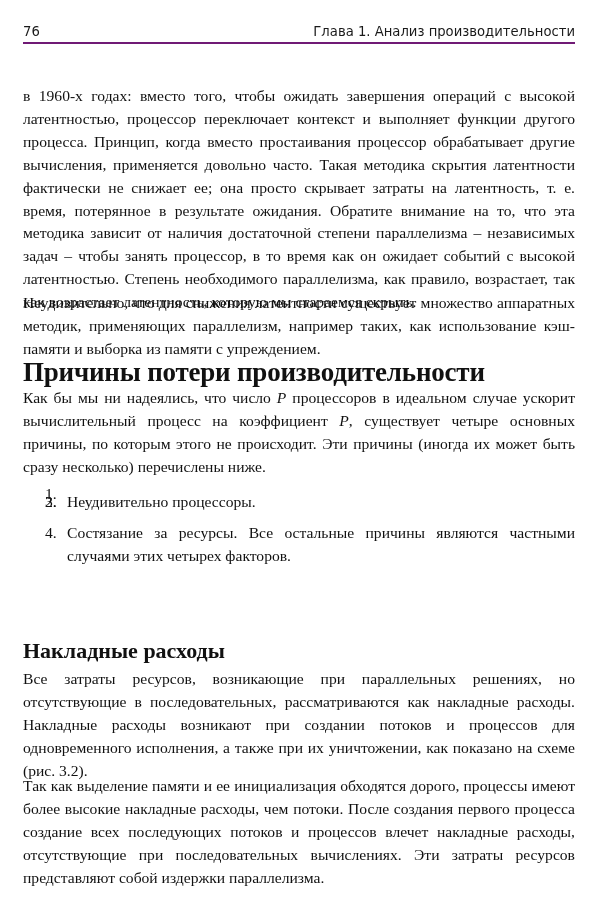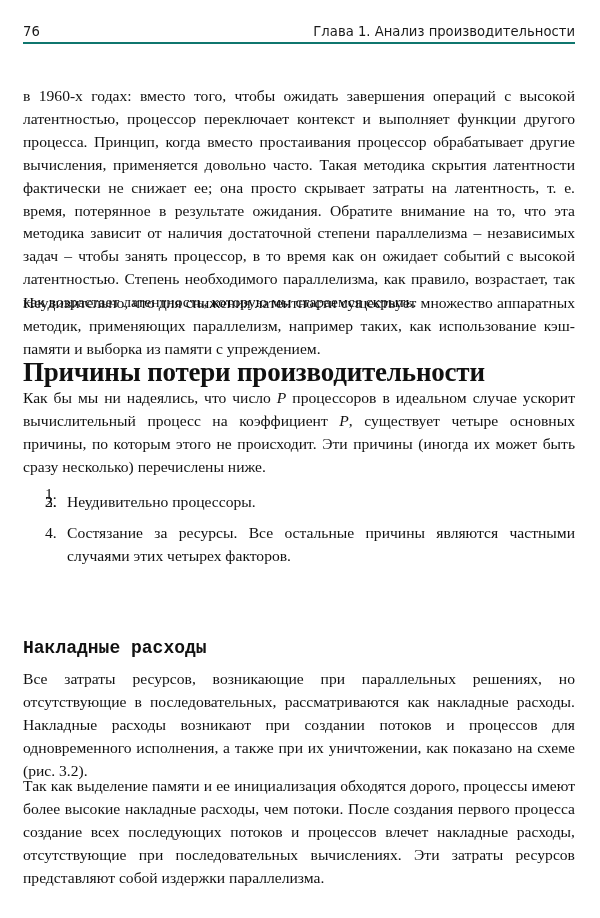--- a/index.html
+++ b/index.html
@@ -1,41 +1,41 @@
 <!DOCTYPE html>
 <html><head>
   <meta charset="utf-8">
   <style>
     html, body { margin: 0; padding: 0; background: #ffffff; }
     body { width: 600px; height: 918px; position: relative; overflow: hidden; color: #111; }
     .page { position: absolute; left: 23px; top: 0; width: 552px; }
     .running-head {
       position: absolute; top: 22px; left: 0; width: 552px; height: 20px;
       font-family: "DejaVu Sans", sans-serif; font-size: 13.2px; color: #1a1a1a;
-      border-bottom: 2px solid #0f766e;
+      border-bottom: 2px solid #701a75;
     }
     .running-head .pno { position: absolute; left: 0; top: 2px; }
     .running-head .chap { position: absolute; right: 0; top: 2px; }
     .body-text {
       font-family: "Liberation Serif", serif; font-size: 15.6px; line-height: 22.9px;
       text-align: justify; margin: 0; hyphens: manual;
     }
     .p1 { position: absolute; top: 60px; left: 0; width: 552px; margin-top: 25px; }
     .p2 { position: absolute; top: 292px; left: 0; width: 552px; }
     .h1 {
       position: absolute; top: 357px; left: 0; width: 552px; 
       font-family: "Liberation Serif", serif; font-weight: bold; font-size: 27px; margin: 0; letter-spacing: -0.2px;
     }
     .p3 { position: absolute; top: 387px; left: 0; width: 552px; }
     .list { position: absolute; top: 483px; left: 0; width: 552px; margin: 0; padding: 0; list-style: none; }
     .list li { position: relative; padding-left: 44px; margin-bottom: 8px; }
     .list li .num { position: absolute; left: 22px; top: 0; }
     .h2 {
       position: absolute; top: 638px; left: 0; width: 552px;
-      font-family: Liberation Mono, monospace; font-weight: bold; font-size: 18px; margin: 0;
+      font-family: Liberation Serif, serif; font-weight: bold; font-size: 22px; margin: 0;
     }
     .p4 { position: absolute; top: 668px; left: 0; width: 552px; }
     .p5 { position: absolute; top: 775px; left: 0; width: 552px; }
     i { font-style: italic; }
   </style>
 </head>
 <body>
 
 <div class="page">
   <div class="running-head">

